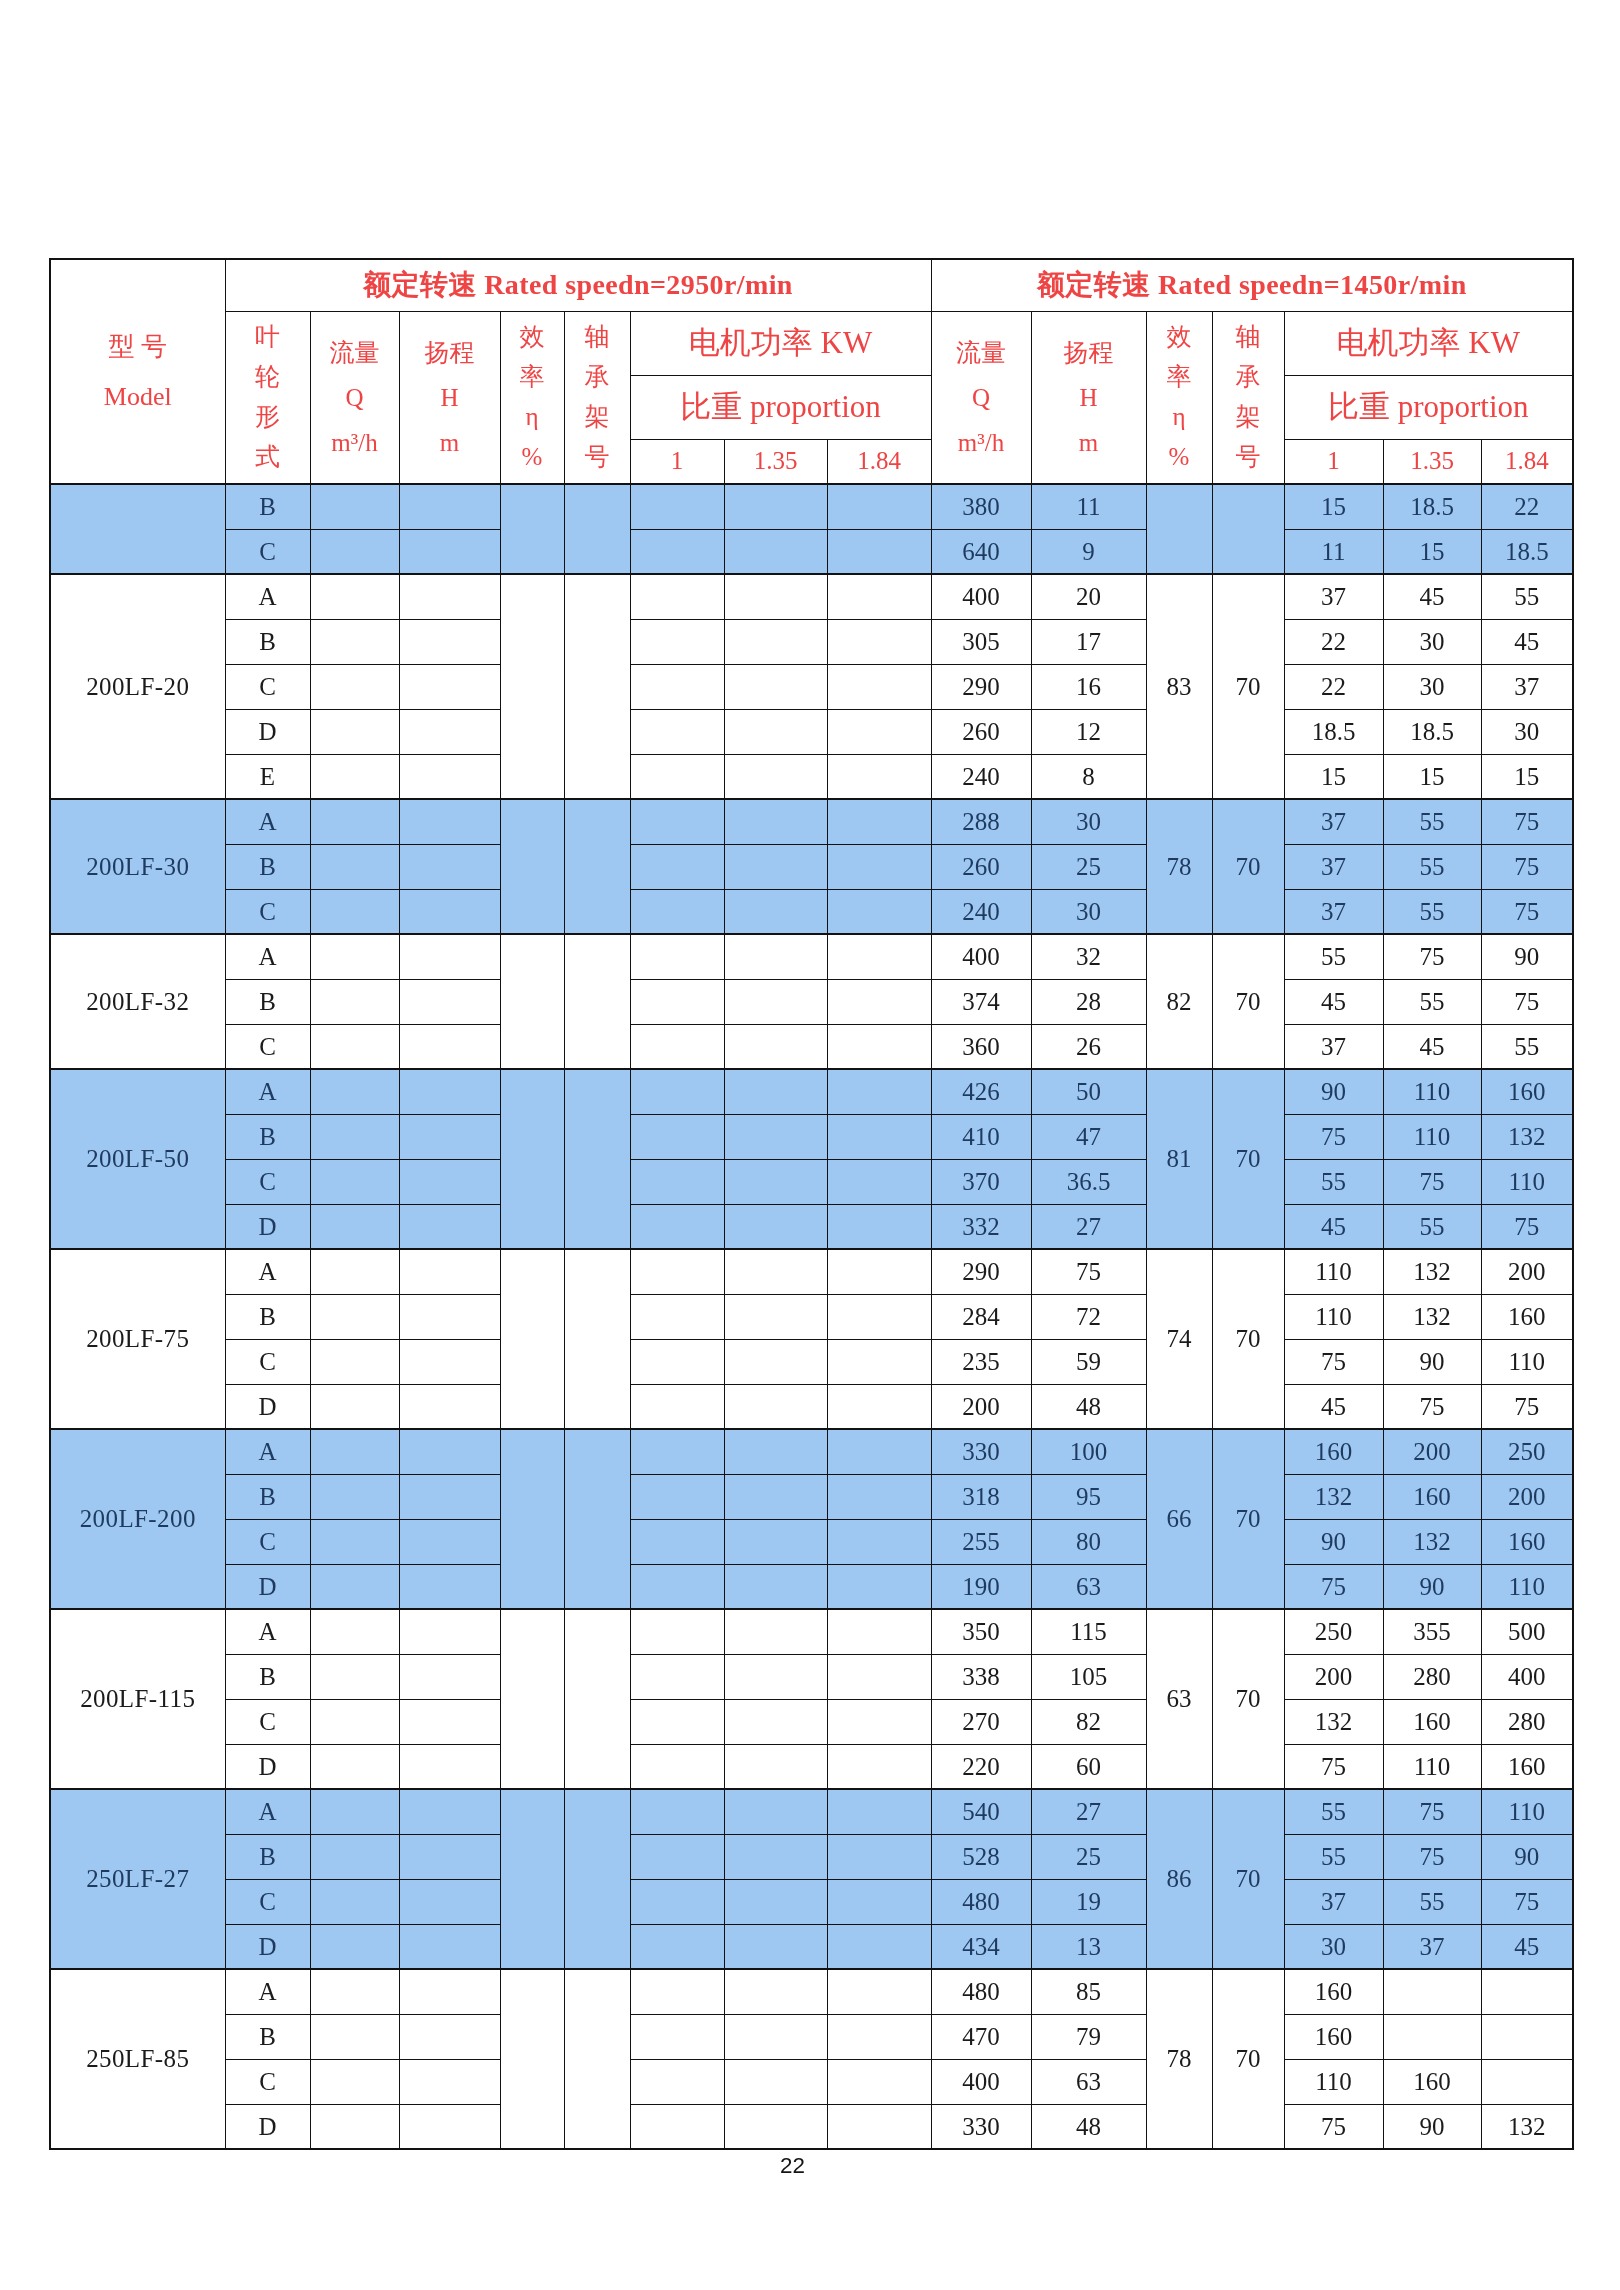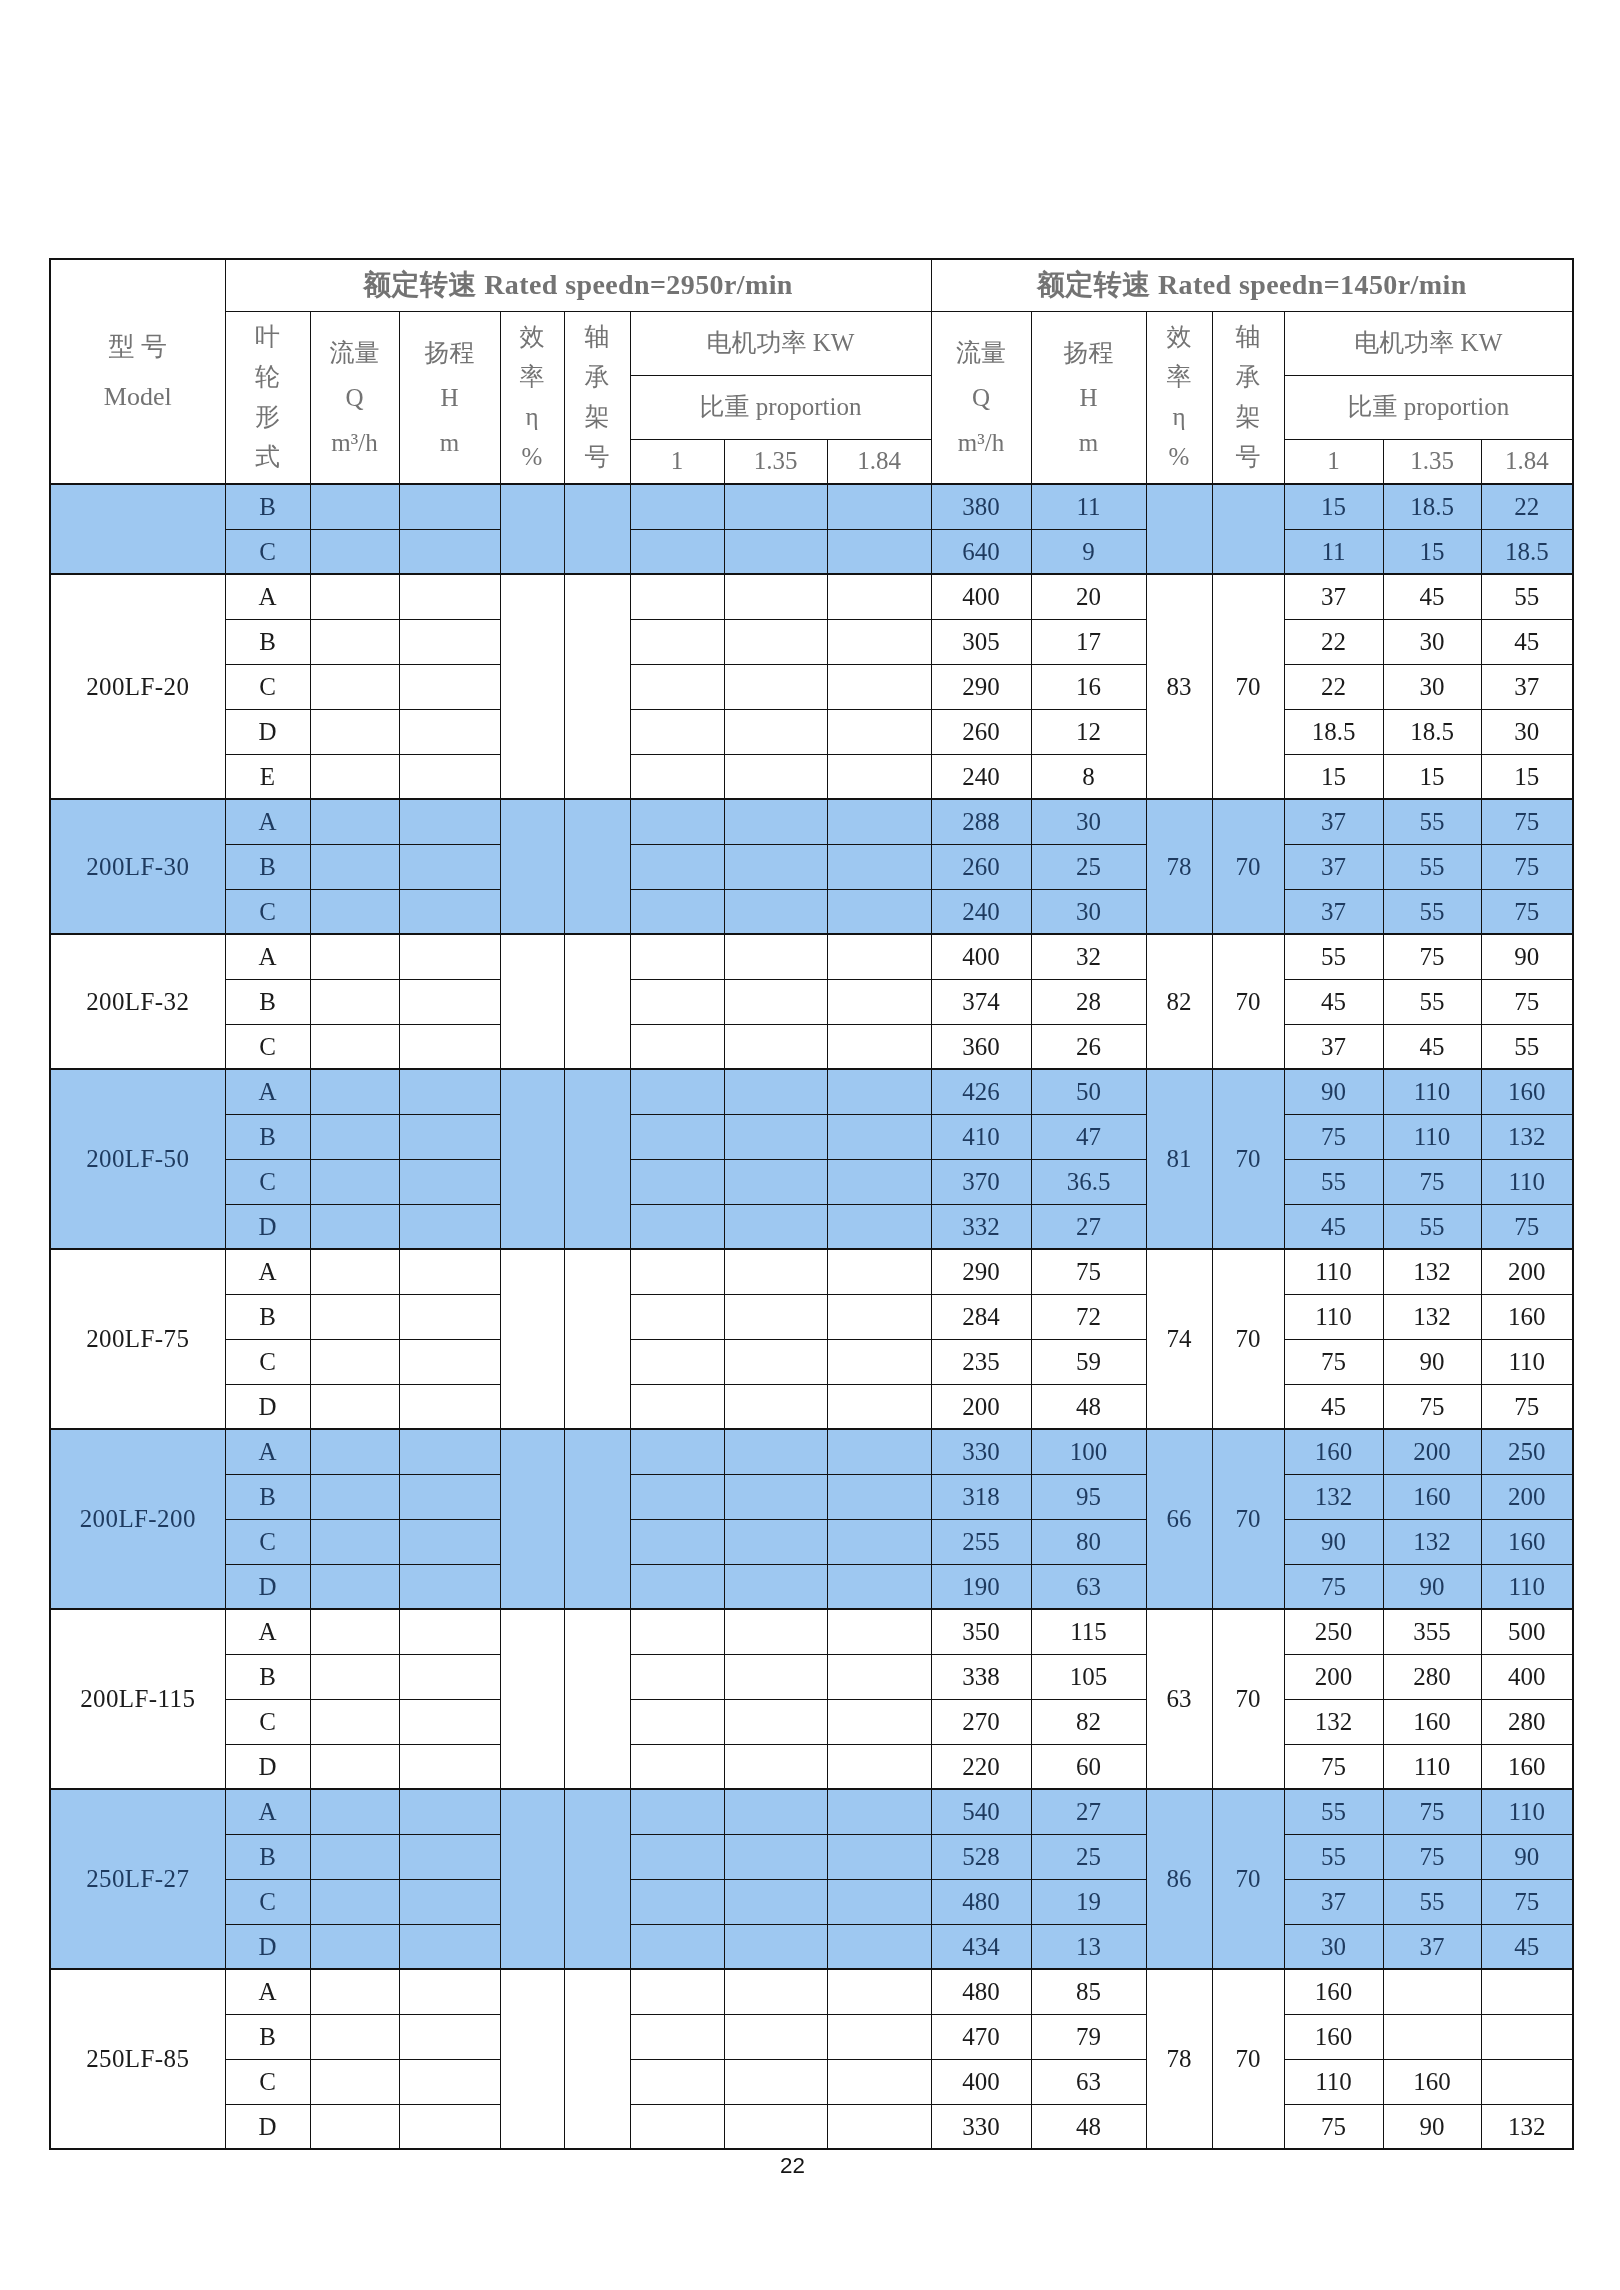--- a/index.html
+++ b/index.html
@@ -13,34 +13,34 @@
     position:absolute;left:49px;top:258px;width:1522px;
     border-collapse:collapse;table-layout:fixed;
     border:2.7px solid #121212;
   }
   th,td{
     border:1.8px solid #121212;
     text-align:center;vertical-align:middle;
     padding:0;overflow:hidden;
   }
   thead th{
-    font-weight:normal;color:#737373;
+    font-weight:normal;color:#ef4444;
     white-space:pre-line;
     font-size:25px;line-height:1.6;
     background:#ffffff;
   }
   tr.h1{height:52px;}
   tr.h2{height:64px;}
   tr.h3{height:64px;}
   tr.h4{height:45px;}
   th.title{font-weight:bold;font-size:28px;white-space:nowrap;line-height:1.1;letter-spacing:0.4px;}
   th.model-h{font-size:26px;line-height:1.9;margin-left:18px;}
   th.stack{line-height:1.6;}
   th.stack3{line-height:1.8;}
-  th.single{font-size:25px;}
+  th.single{font-size:31px;}
 
   tbody tr{height:45px;}
   tbody td{
     font-size:25px;color:#1b1b1b;background:#ffffff;
     line-height:1.1;
   }
   tbody td.model-cell{letter-spacing:0.4px;}
   tr.shaded td{background:#9EC8F1;color:#1E3A5F;}
   tr.group-start td{border-top-width:2.7px;}
 

